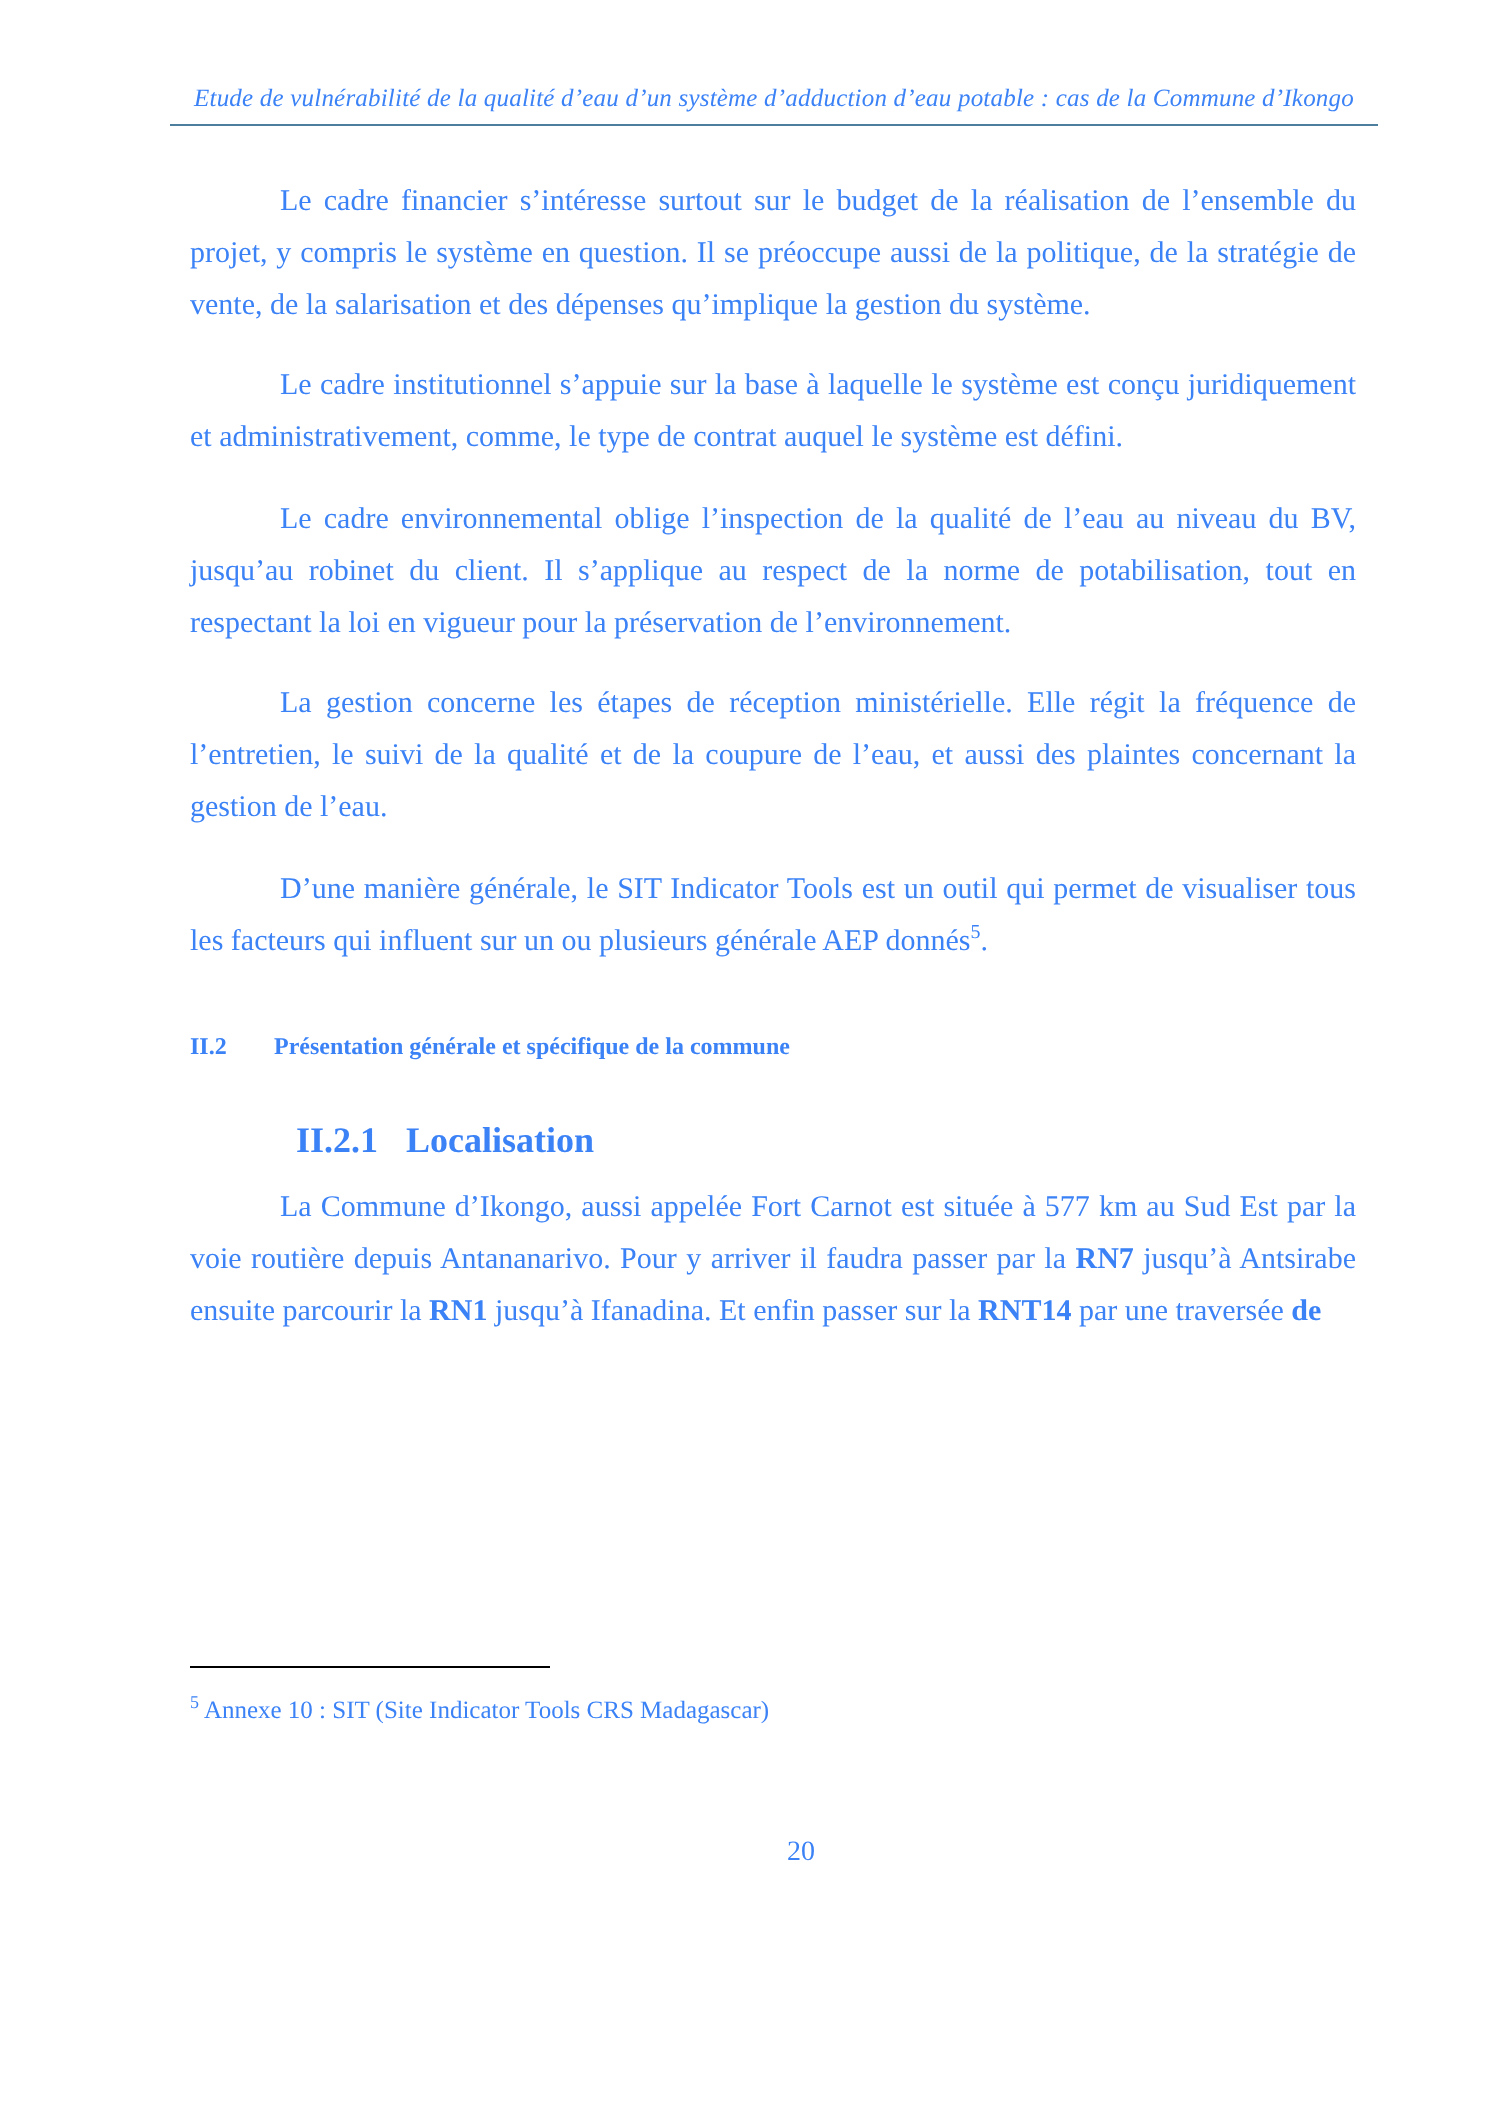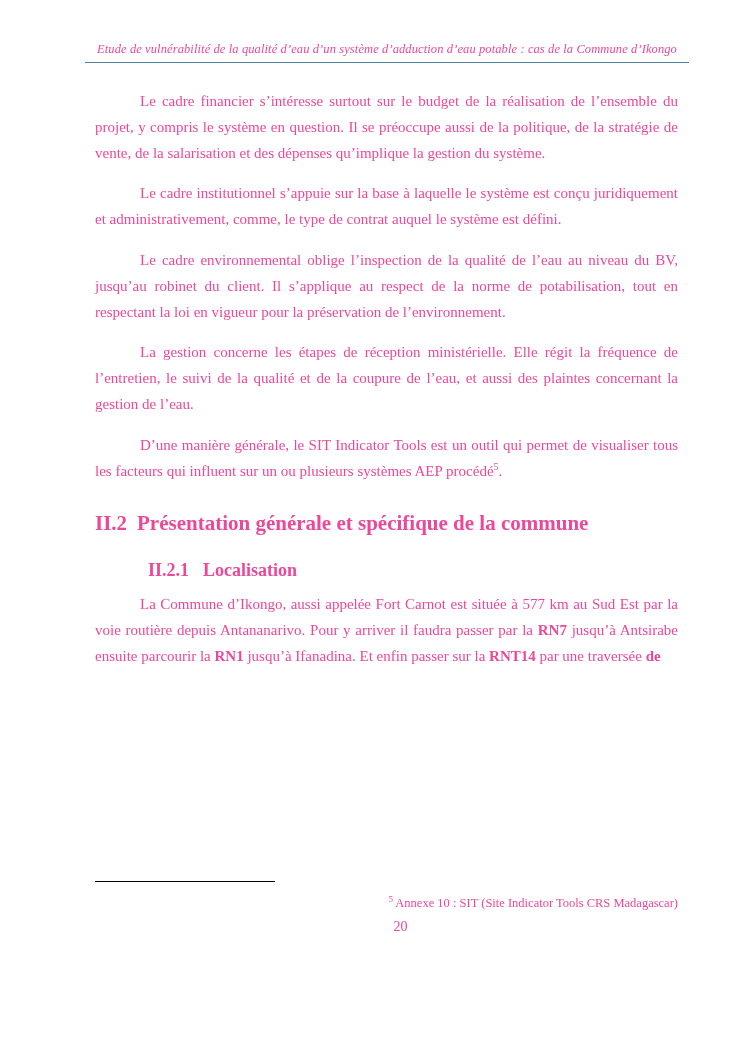--- a/index.html
+++ b/index.html
@@ -2,21 +2,21 @@
 <html lang="fr"><head>
 <meta charset="utf-8">
 <style>
   html, body { margin: 0; padding: 0; background: #ffffff; }
   .page {
     position: relative;
     width: 745px;
     height: 1053px;
     background: #ffffff;
     font-family: "Liberation Serif", serif;
-    color: #ec4899;
+    color: #3b82f6;
     overflow: hidden;
   }
   .running-header {
     margin: 42px 56px 0 85px;
     padding-bottom: 5px;
     border-bottom: 1.5px solid #4d7e9e;
   }
   .header-title {
     font-style: italic;
     font-size: 12.5px;
@@ -29,21 +29,21 @@
   }
   .para {
     font-size: 15px;
     line-height: 25.8px;
     text-align: justify;
     margin: 0 0 15px 0;
   }
   .para.indent { text-indent: 45px; }
   .para sup { font-size: 10px; line-height: 0; }
   .section-heading {
-    font-size: 21px;
+    font-size: 12px;
     font-weight: bold;
     margin: 26px 0 21px 0;
     line-height: 26px;
   }
   .section-heading .sec-num {
     display: inline-block;
     width: 42px;
   }
   .subsection-heading {
     font-size: 18px;
@@ -52,23 +52,22 @@
     padding-left: 53px;
     line-height: 26px;
   }
   .subsection-heading .subsec-num {
     display: inline-block;
     width: 55px;
   }
   .footnote-area {
     position: absolute;
     left: 95px;
-    top: 881px;
+    top: 833px;
     width: 583px;
-    text-align: right;
   }
   .footnote-rule {
     width: 180px;
     height: 0;
     border-top: 1.5px solid #000000;
   }
   .footnote {
     margin-top: 13px;
     font-size: 12.5px;
     line-height: 17px;
@@ -98,21 +97,21 @@
 
     <p class="para indent"><span>Le cadre financier s’intéresse surtout sur le budget de la réalisation de l’ensemble du projet, y compris le système en question. Il se préoccupe aussi de la politique, de la stratégie de vente, de la salarisation et des dépenses qu’implique la gestion du système.</span></p>
 
     <p class="para indent"><span>Le cadre institutionnel s’appuie sur la base à laquelle le système est conçu juridiquement et administrativement, comme, le type de contrat auquel le système est défini.</span></p>
 
     <p class="para indent"><span>Le cadre environnemental oblige l’inspection de la qualité de l’eau au niveau du BV, jusqu’au robinet du client. Il s’applique au respect de la norme de potabilisation, tout en respectant la loi en vigueur pour la préservation de l’environnement.</span></p>
 
     <p class="para indent"><span>La gestion concerne les étapes de réception ministérielle. Elle régit la fréquence de l’entretien, le suivi de la qualité et de la coupure de l’eau, et aussi des plaintes concernant la gestion de l’eau.</span></p>
 
 
-    <p class="para indent"><span>D’une manière générale, le SIT Indicator Tools est un outil qui permet de visualiser tous les facteurs qui influent sur un ou plusieurs systèmes AEP procédé</span><sup>5</sup><span>.</span></p>
+    <p class="para indent"><span>D’une manière générale, le SIT Indicator Tools est un outil qui permet de visualiser tous les facteurs qui influent sur un ou plusieurs générale AEP donnés</span><sup>5</sup><span>.</span></p>
 
     <h2 class="section-heading">
       <span class="sec-num">II.2</span><span class="sec-title">Présentation générale et spécifique de la commune</span>
     </h2>
 
 
     <h3 class="subsection-heading">
       <span class="subsec-num">II.2.1</span><span>Localisation</span>
     </h3>
 

